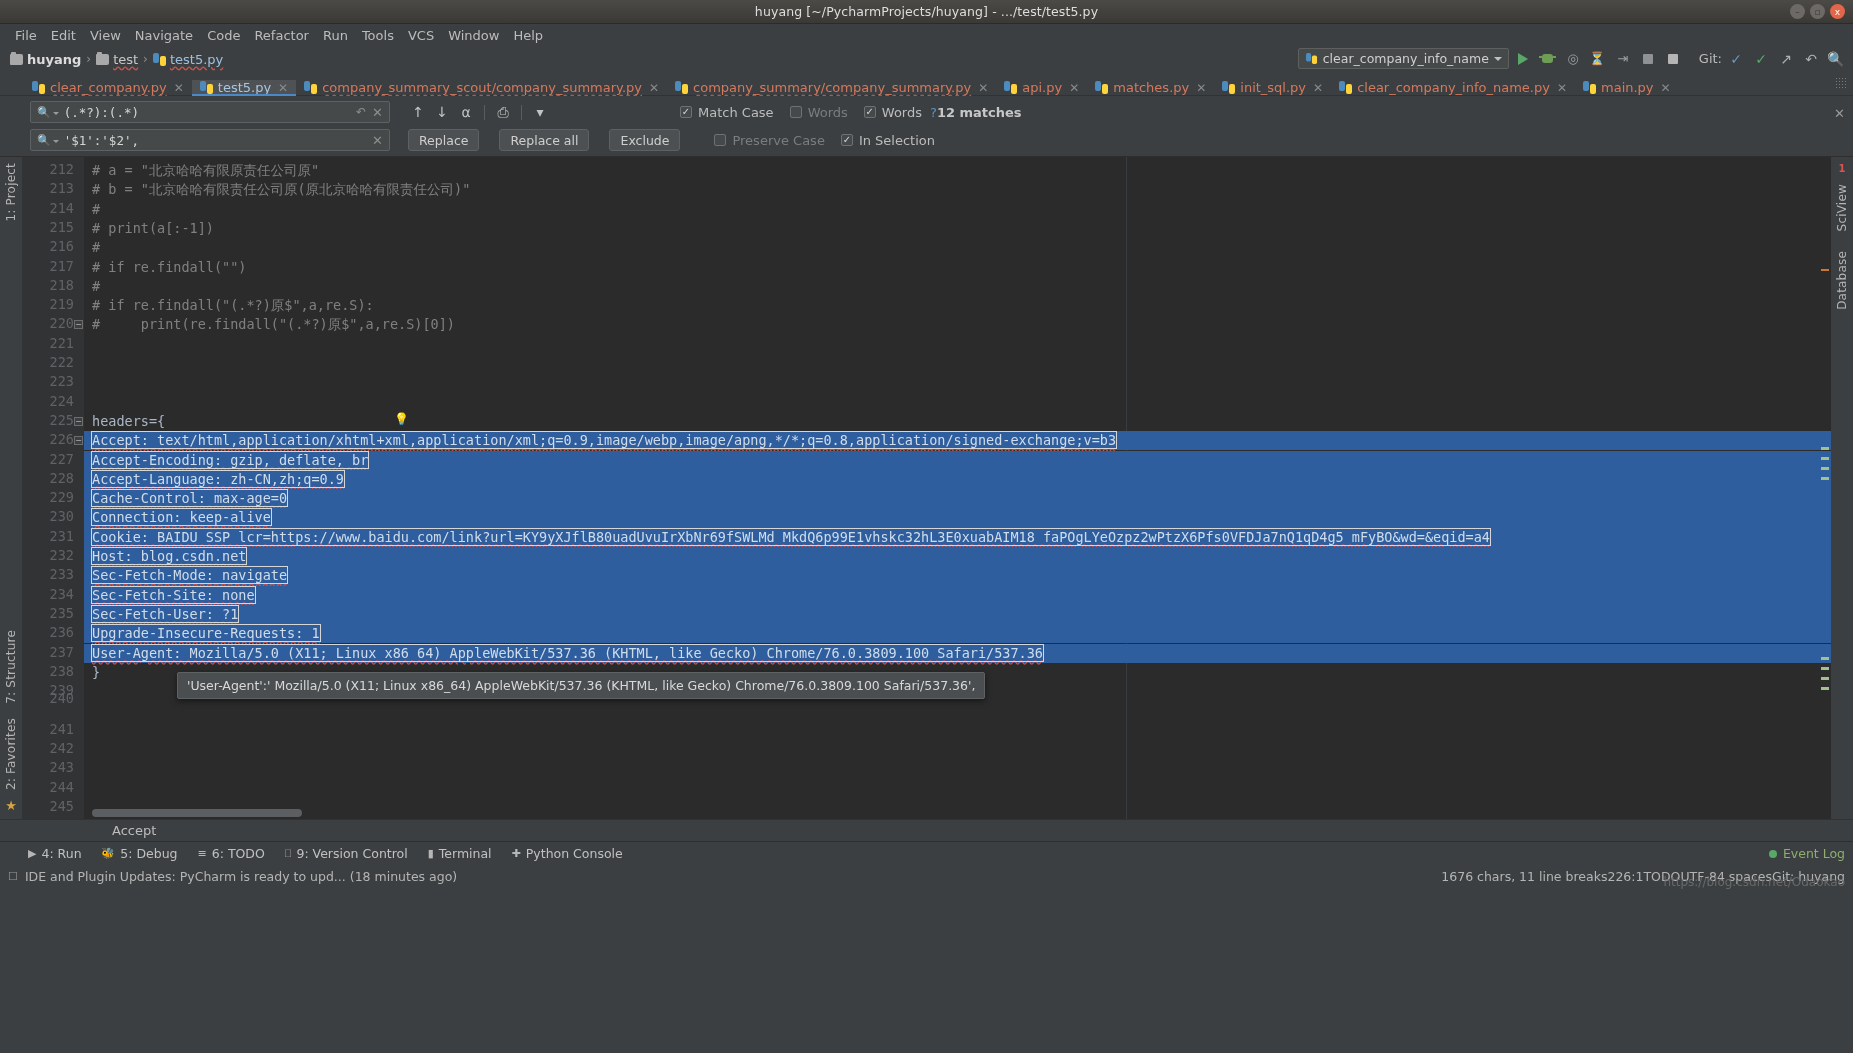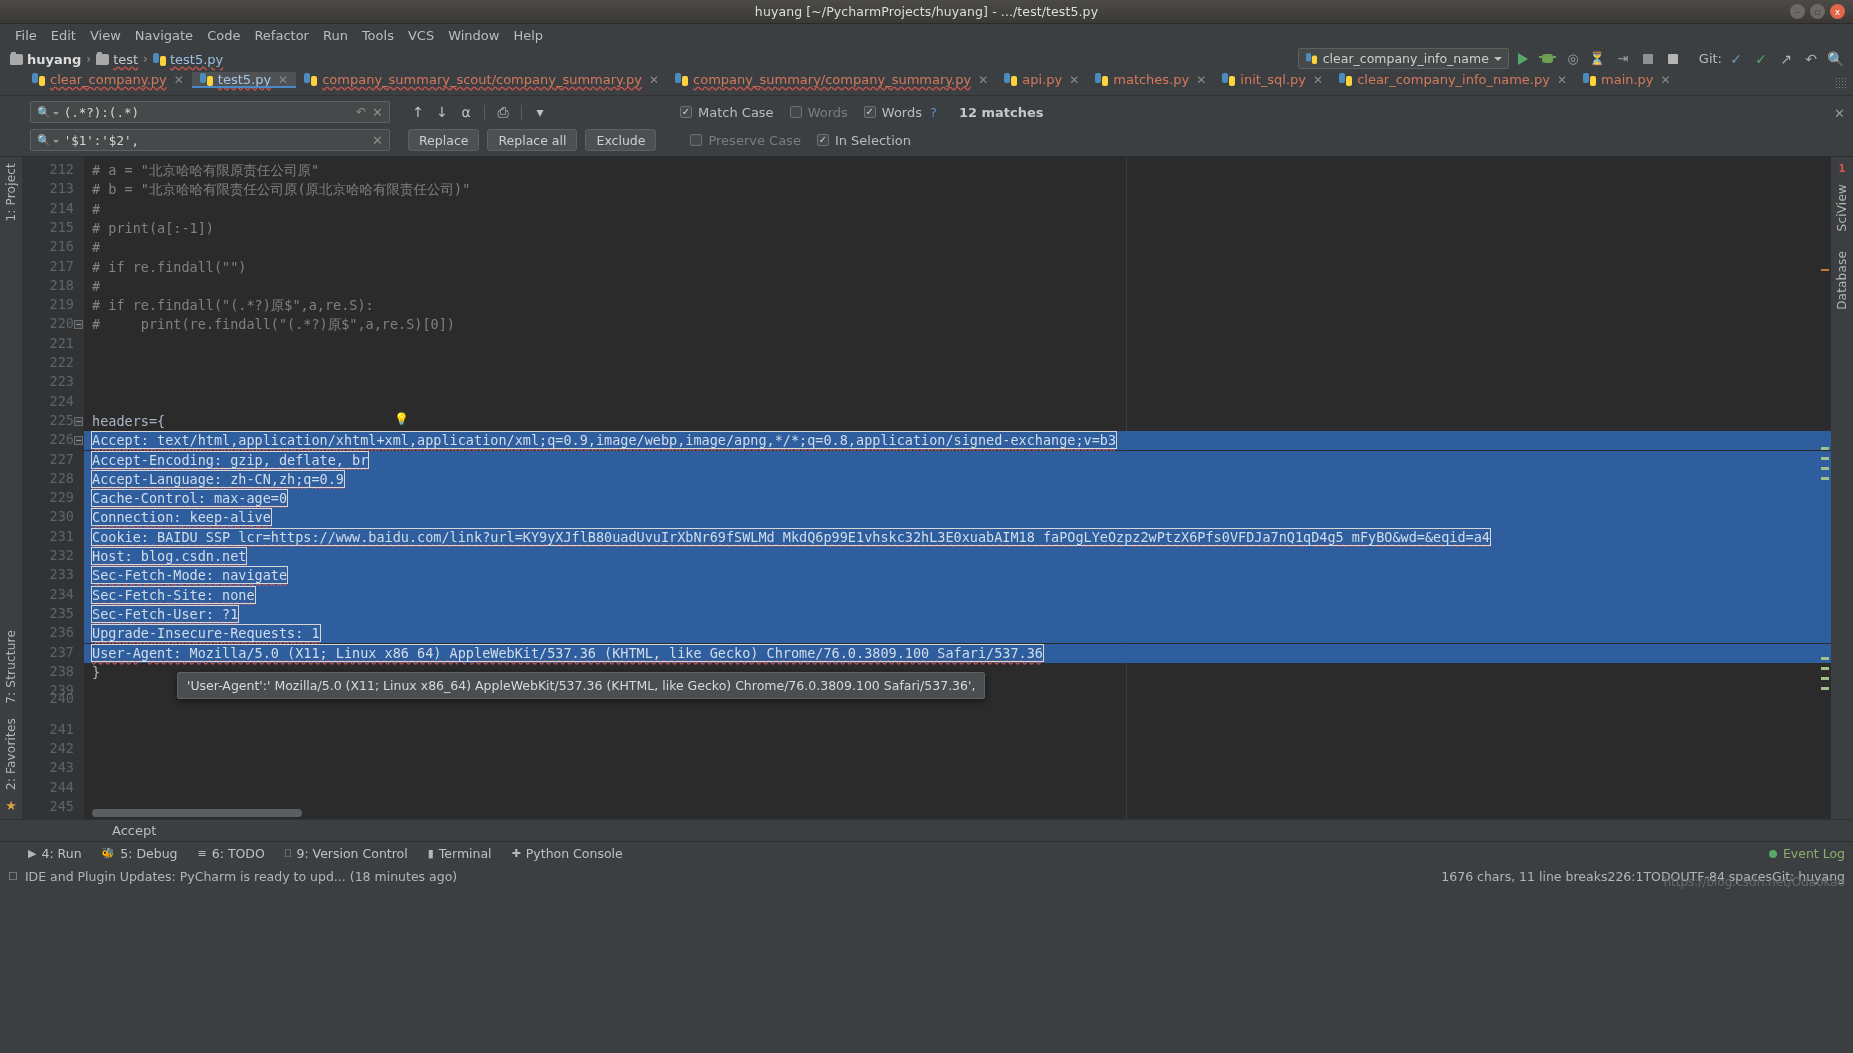--- a/index.html
+++ b/index.html
@@ -55,21 +55,21 @@
   .bug:before{content:"";position:absolute;left:-3px;top:2px;width:3px;height:1.5px;background:#6e9e55;}
   .bug:after{content:"";position:absolute;right:-3px;top:2px;width:3px;height:1.5px;background:#6e9e55;}
   .sq{width:10px;height:10px;background:#8f9193;border-radius:1px;}
   .sq.red{background:#b5b5b5;}
   .gitlbl{color:#bbb;font-size:13px;margin-left:12px;}
   .chk-green{color:#59a869;font-size:14px;line-height:1;}
   .chk-blue{color:#6897bb;font-size:14px;line-height:1;}
   .arrow-ic{color:#b0b0b0;font-size:14px;}
 
   
-  #tabs{ height:24px;display:flex;align-items:flex-start;background:#3c3f41;
+  #tabs{ height:24px;display:flex;align-items:flex-end;background:#3c3f41;
          border-bottom:1px solid #323232; padding-left:24px; position:relative;}
   .tab{ display:flex;align-items:center;gap:5px;padding:0 8px;font-size:13px;
         color:#d4795d;white-space:nowrap;cursor:default;position:relative;}
   .tab .lbl.wavy{ text-decoration: underline wavy #c75450; text-underline-offset:2px;}
   .tab.active{ background:#4e5254;color:#9ec0e0;}
   .tab.active .lbl{color:#a6c7e3;}
   .tab.active:after{content:"";position:absolute;left:0;right:0;bottom:-1px;height:2px;background:#4a88c7;}
   .tab .x{color:#8a8a8a;font-size:12px;margin-left:2px;}
   #tabs .grip{position:absolute;right:6px;top:5px;width:12px;height:12px;
     background-image:radial-gradient(#7a7a7a 1px, transparent 1px);background-size:3px 3px;}
@@ -90,21 +90,21 @@
   .vdiv{width:1px;height:15px;background:#5a5c5e;margin:0 4px;}
   .btn{ height:22px;min-width:62px;padding:0 10px;background:#4c5052;border:1px solid #5e6163;
         border-radius:3px;color:#cfcfcf;font-size:12.5px;display:flex;align-items:center;justify-content:center;}
   .chkwrap{display:flex;align-items:center;gap:6px;margin-left:16px;color:#bcbcbc;font-size:13px;}
   .cbox{width:12px;height:12px;border:1px solid #6e7173;background:#45494a;border-radius:2px;
         display:flex;align-items:center;justify-content:center;}
   .cbox.on{background:#45494a;}
   .cbox.on:after{content:"✓";color:#d6d6d6;font-size:10px;line-height:1;}
   .chkwrap.off .lbl{color:#7a7d7f;}
   .qmark{color:#5b90c8;font-size:13px;margin-left:8px;}
-  .matches{color:#c7c7c7;font-weight:bold;font-size:13px;margin-left:22px;}
+  .matches{color:#c7c7c7;font-weight:bold;font-size:13px;}
   #findclose{position:absolute;right:8px;color:#9a9a9a;font-size:13px;}
 
   
   #main{ display:flex; height:662px; background:#2b2b2b; position:relative;}
   #leftstrip{ width:22px;background:#3c3f41;display:flex;flex-direction:column;
               align-items:center;justify-content:space-between;padding:6px 0;}
   .vtext{ writing-mode:vertical-rl; transform:rotate(180deg); font-size:12px;color:#b5b5b5;
           letter-spacing:.2px; white-space:nowrap;}
   #rightstrip{ width:22px;background:#3c3f41;display:flex;flex-direction:column;align-items:center;padding-top:6px;gap:10px;}
   #editor{ flex:1; position:relative; overflow:hidden; background:#2b2b2b;}
@@ -354,21 +354,21 @@
     <span id="findclose" style="top:10px">✕</span>
   </div>
 
   <div class="frow" style="margin-top:4px">
     <div class="searchbox">
       <span class="magn">🔍</span>
       <span class="mcaret"></span>
       <span class="val">'$1':'$2',</span>
       <span class="clr">✕</span>
     </div>
-    <div style="display:flex;gap:8px;margin-left:18px">
+    <div style="display:flex;gap:20px;margin-left:18px">
       <div class="btn">Replace</div>
       <div class="btn">Replace all</div>
       <div class="btn">Exclude</div>
     </div>
     <div class="chkwrap off" style="margin-left:34px">
       <span class="cbox"></span>
       <span class="lbl">Preserve Case</span>
     </div>
     <div class="chkwrap">
       <span class="cbox on"></span>

